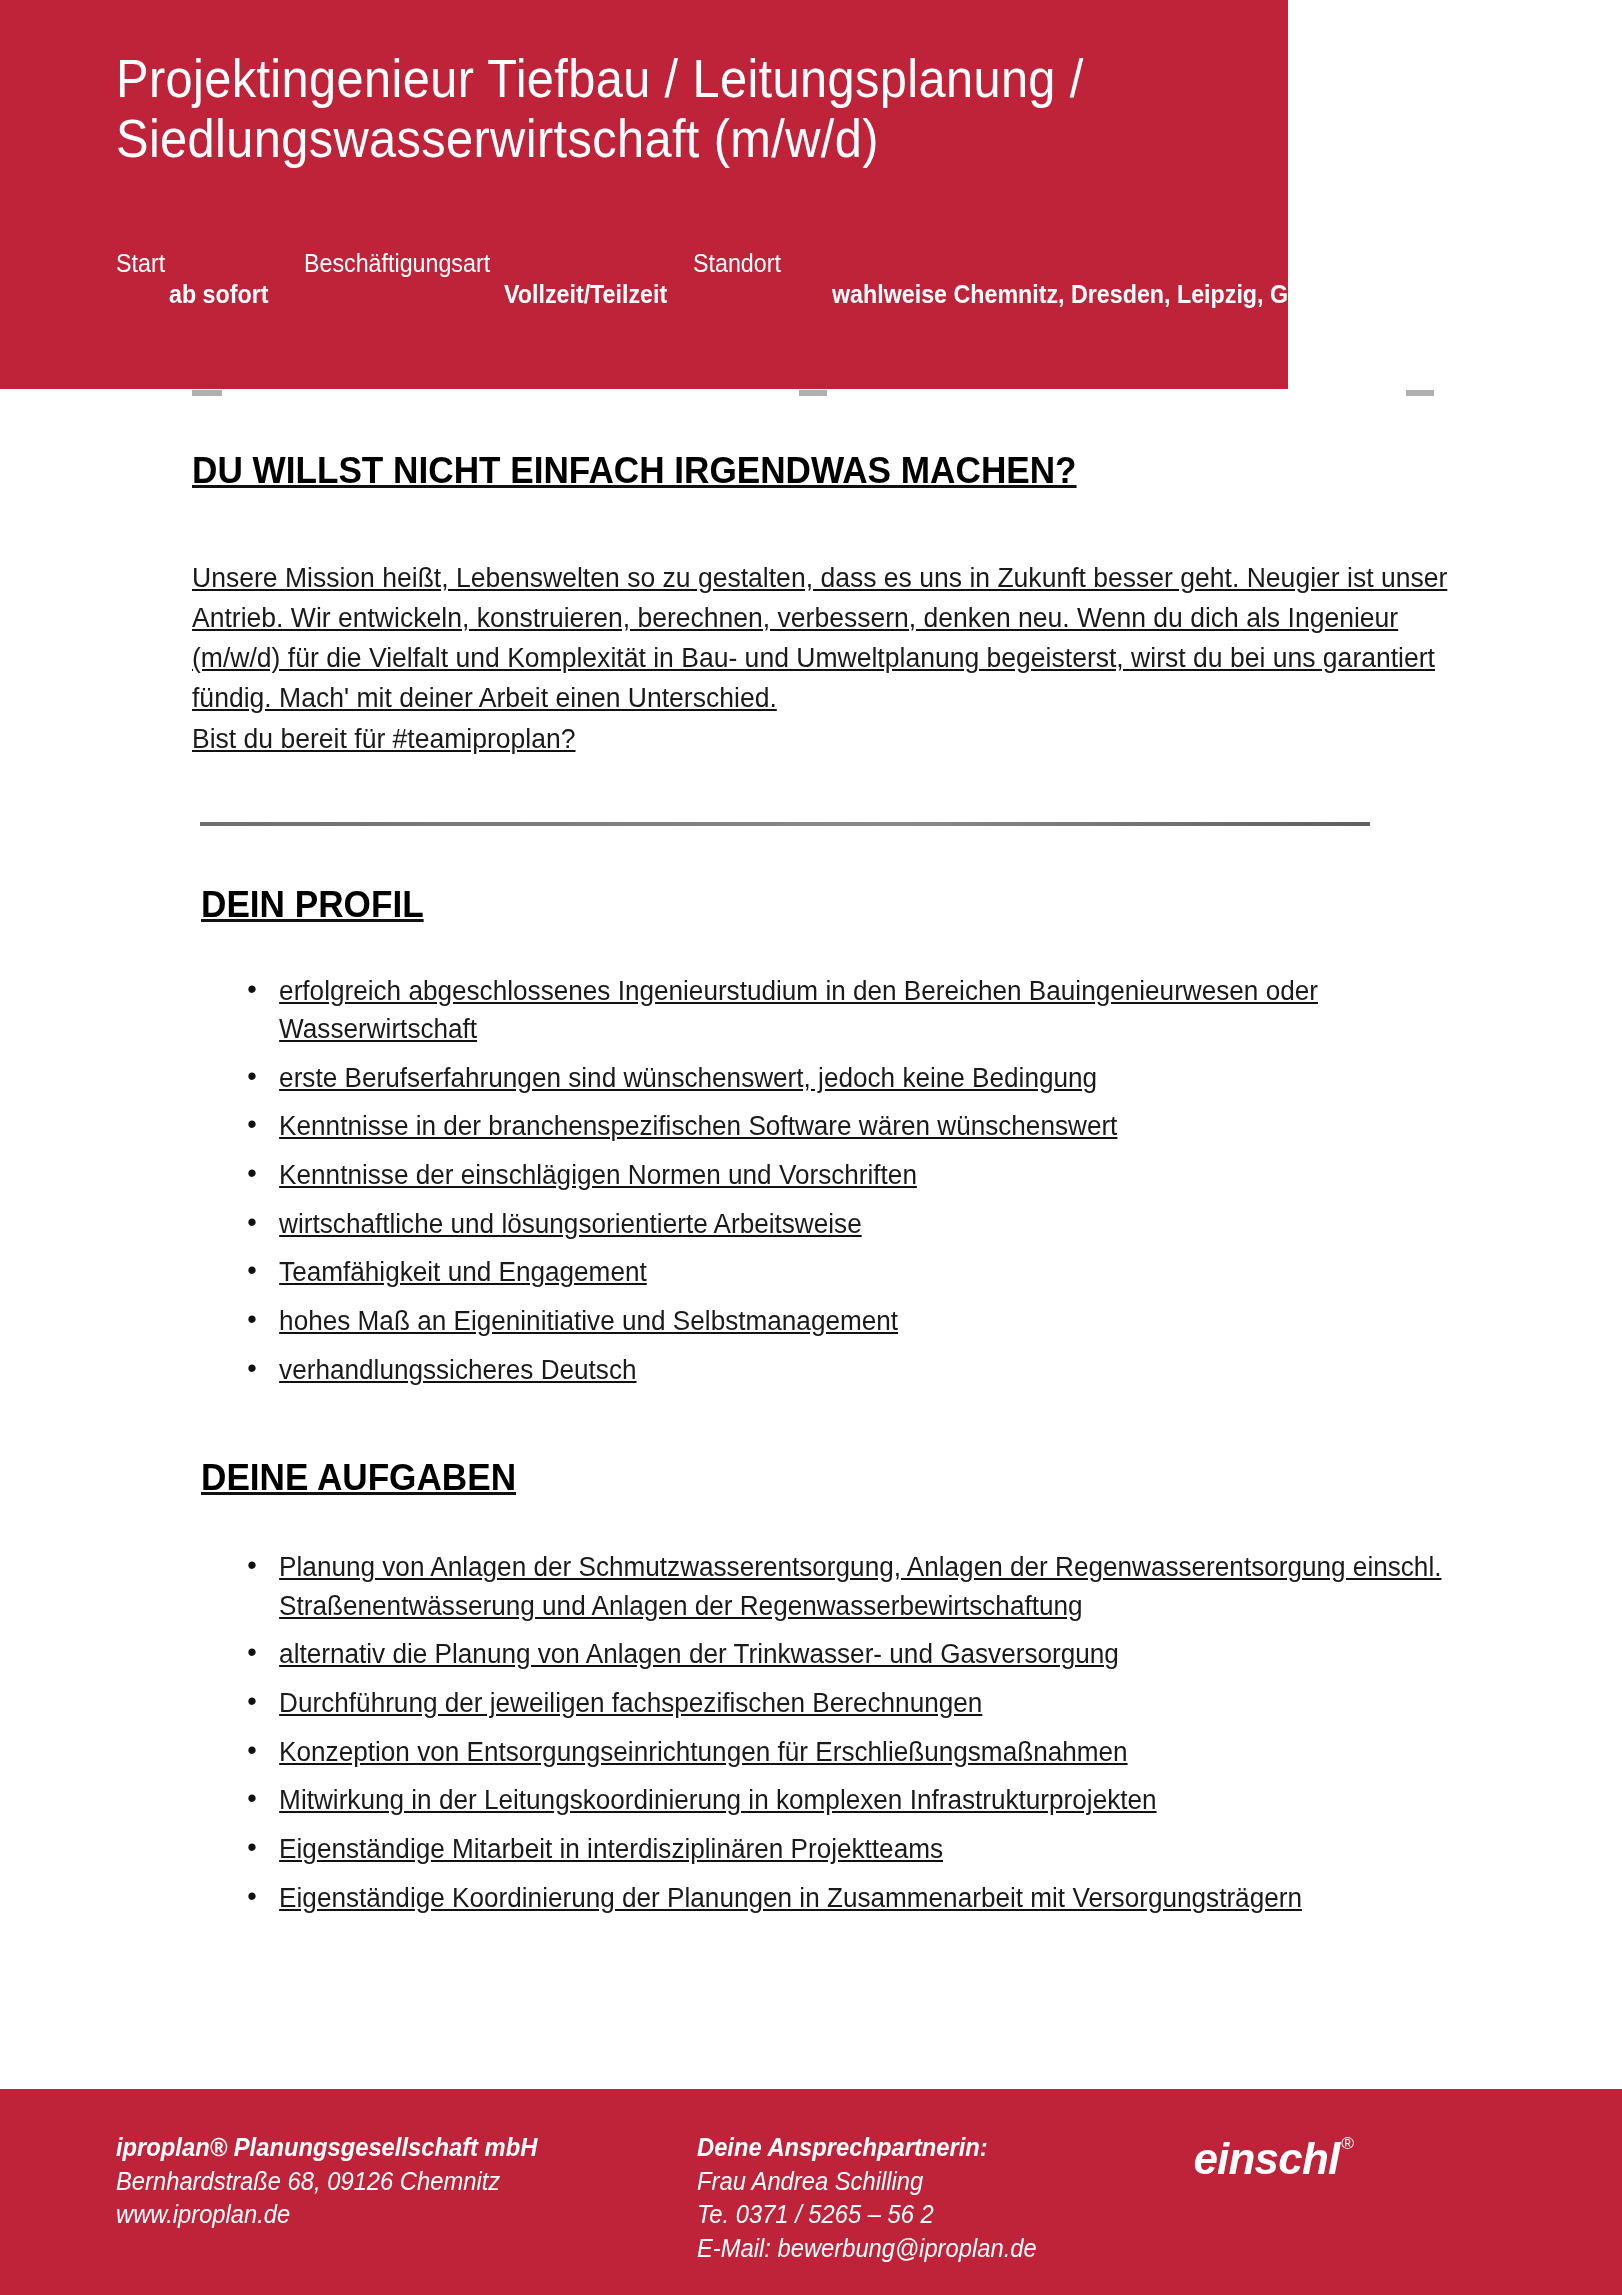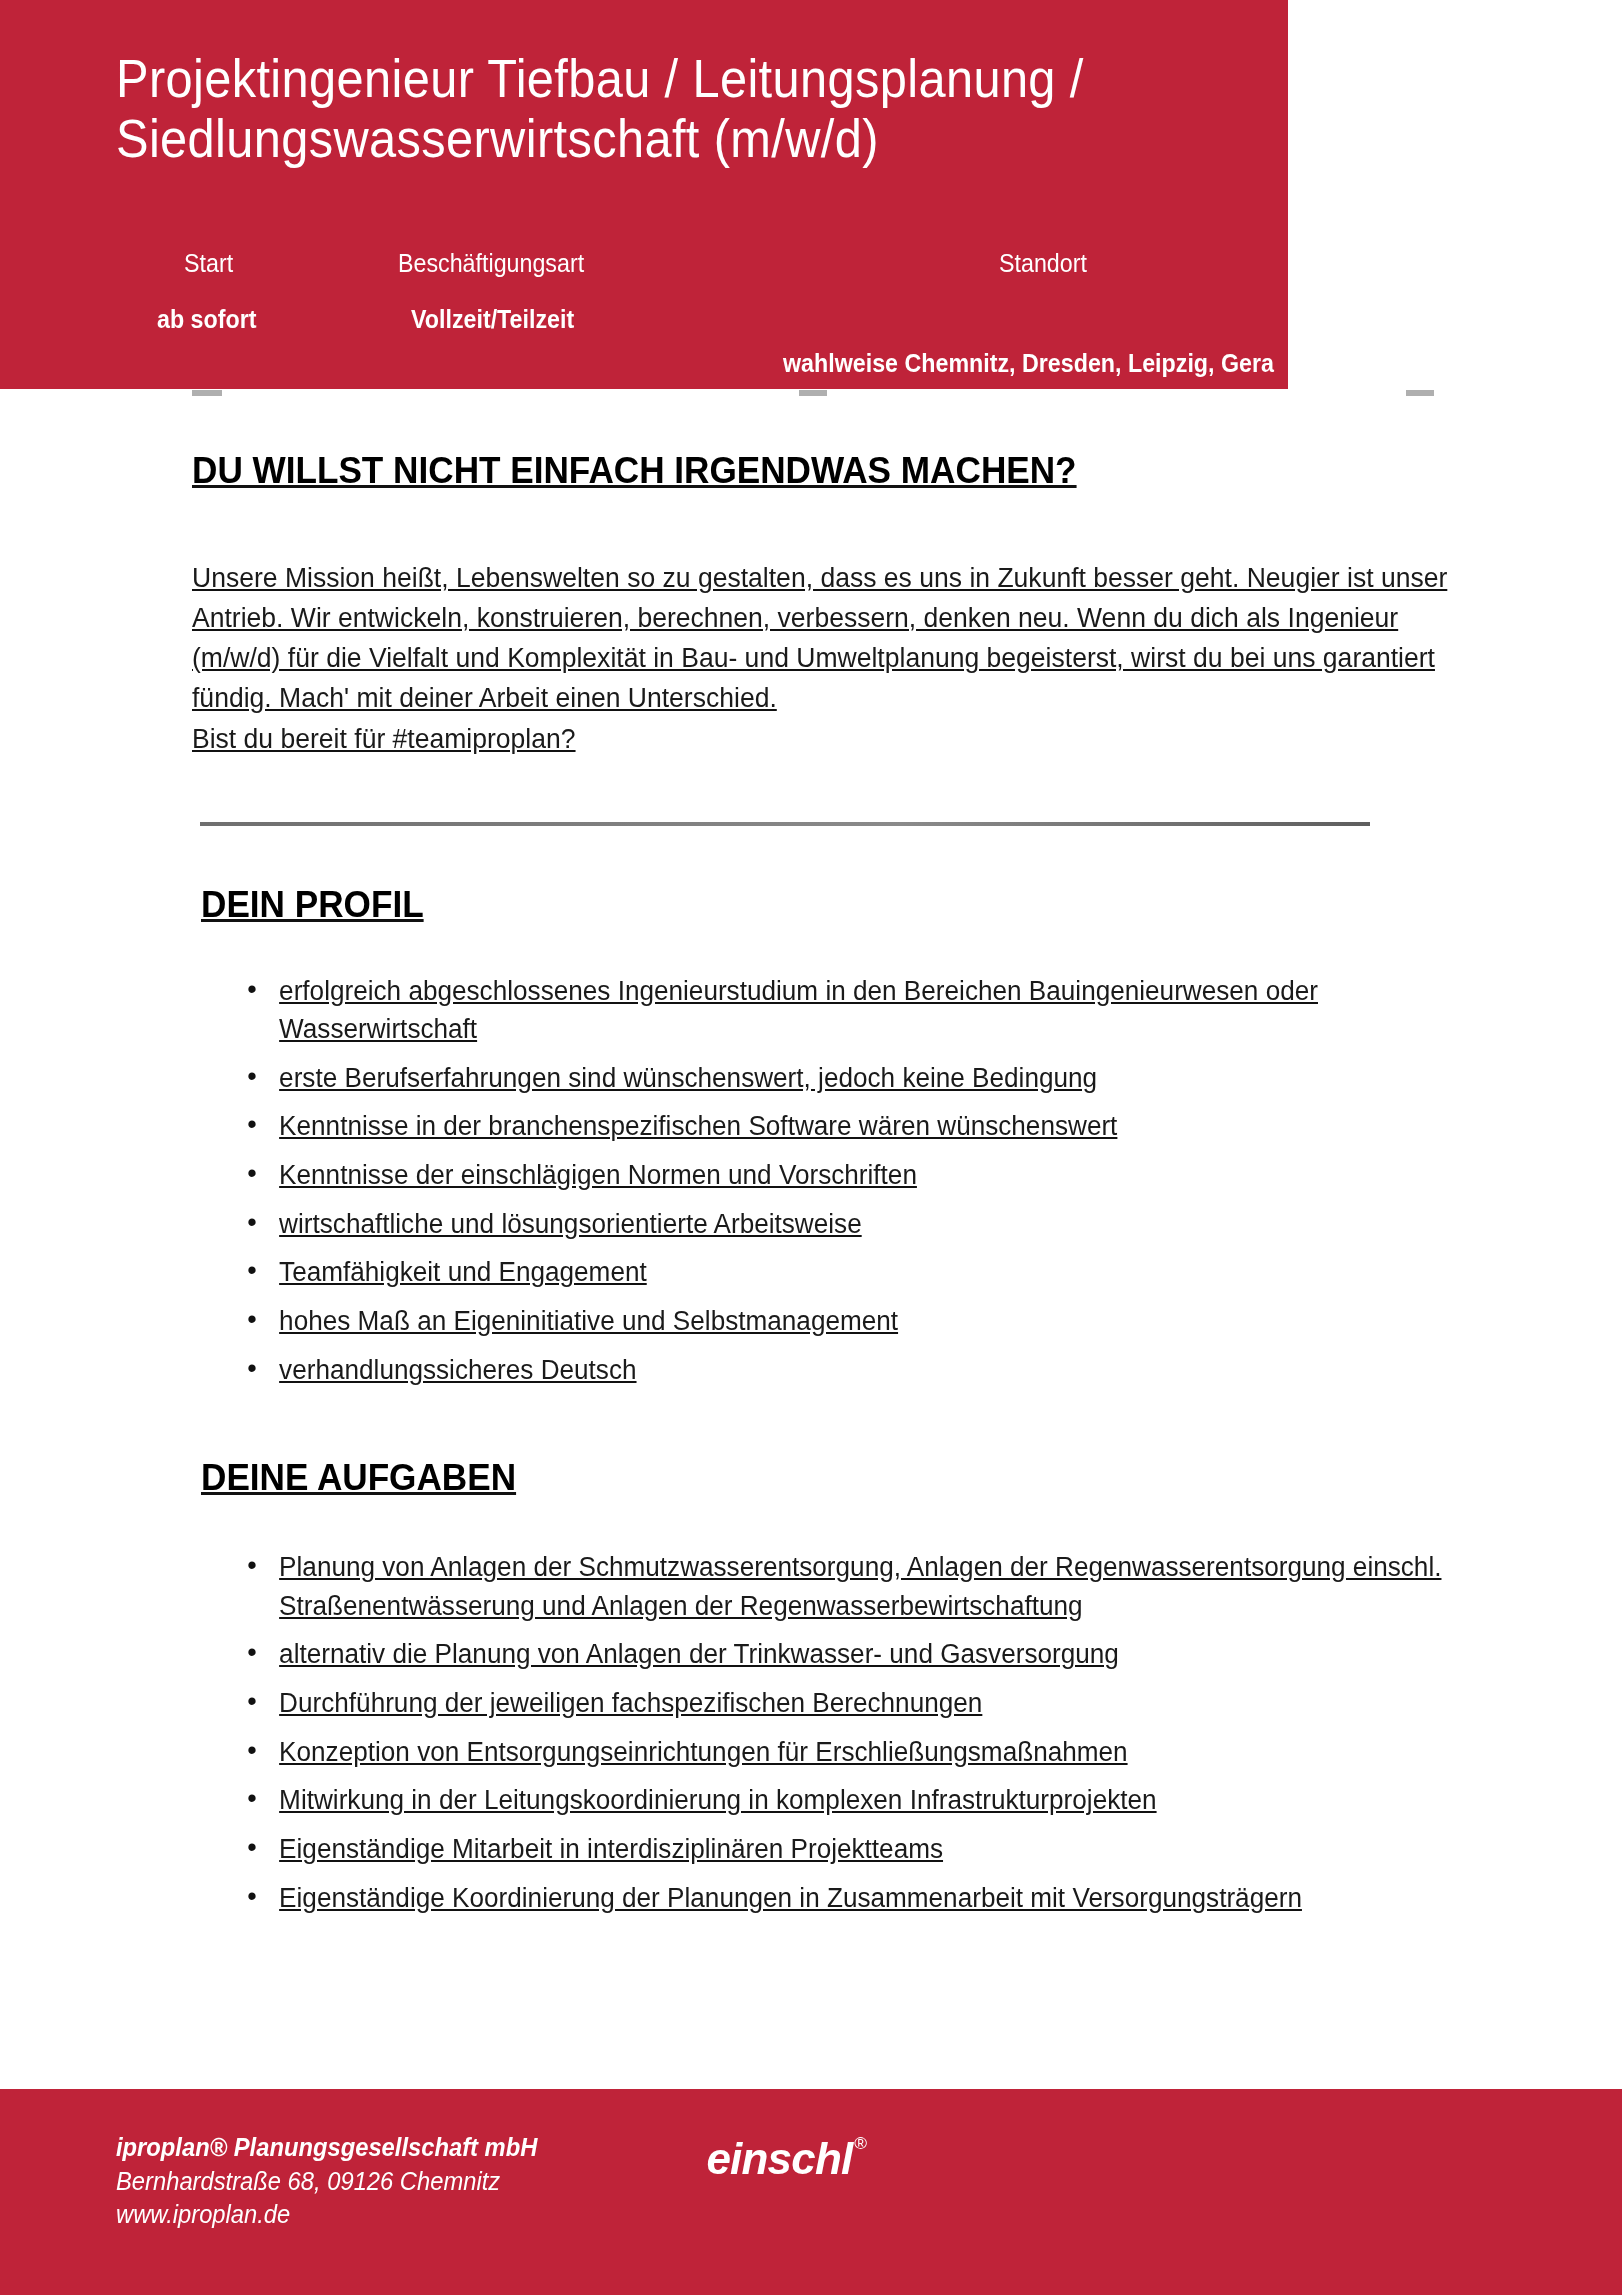--- a/index.html
+++ b/index.html
@@ -47,22 +47,20 @@
   }
   .meta-row {
     position: absolute;
     left: 116px;
     top: 251px;
     display: flex;
     align-items: flex-start;
   }
   .meta-col {
     display: flex;
-    flex-direction: column;
-    align-items: center;
   }
   .meta-col-start { width: 188px; }
   .meta-col-type  { width: 389px; }
   .meta-col-loc   { width: 707px; gap: 44px; }
   .meta-label {
     color: #ffffff;
     font-size: 25px;
     font-weight: 400;
     line-height: 1.0;
     transform: scaleX(0.93);
@@ -305,20 +303,26 @@
 
 <div class="footer-band">
   <div class="footer-inner">
 
     <div class="footer-col-company">
       <div class="f-line bold">iproplan® Planungsgesellschaft mbH</div>
       <div class="f-line">Bernhardstraße 68, 09126 Chemnitz</div>
       <div class="f-line">www.iproplan.de</div>
     </div>
 
+    <div class="footer-col-contact">
+      <div class="f-line bold">Deine Ansprechpartnerin:</div>
+      <div class="f-line">Frau Andrea Schilling</div>
+      <div class="f-line">Te.  0371 / 5265 – 56 2</div>
+      <div class="f-line">E-Mail: bewerbung@iproplan.de</div>
+    </div>
 
     <div class="footer-col-logo">
       <div class="logo">
         <span>einschl</span><span class="reg">®</span>
       </div>
     </div>
 
   </div>
 </div>
 

